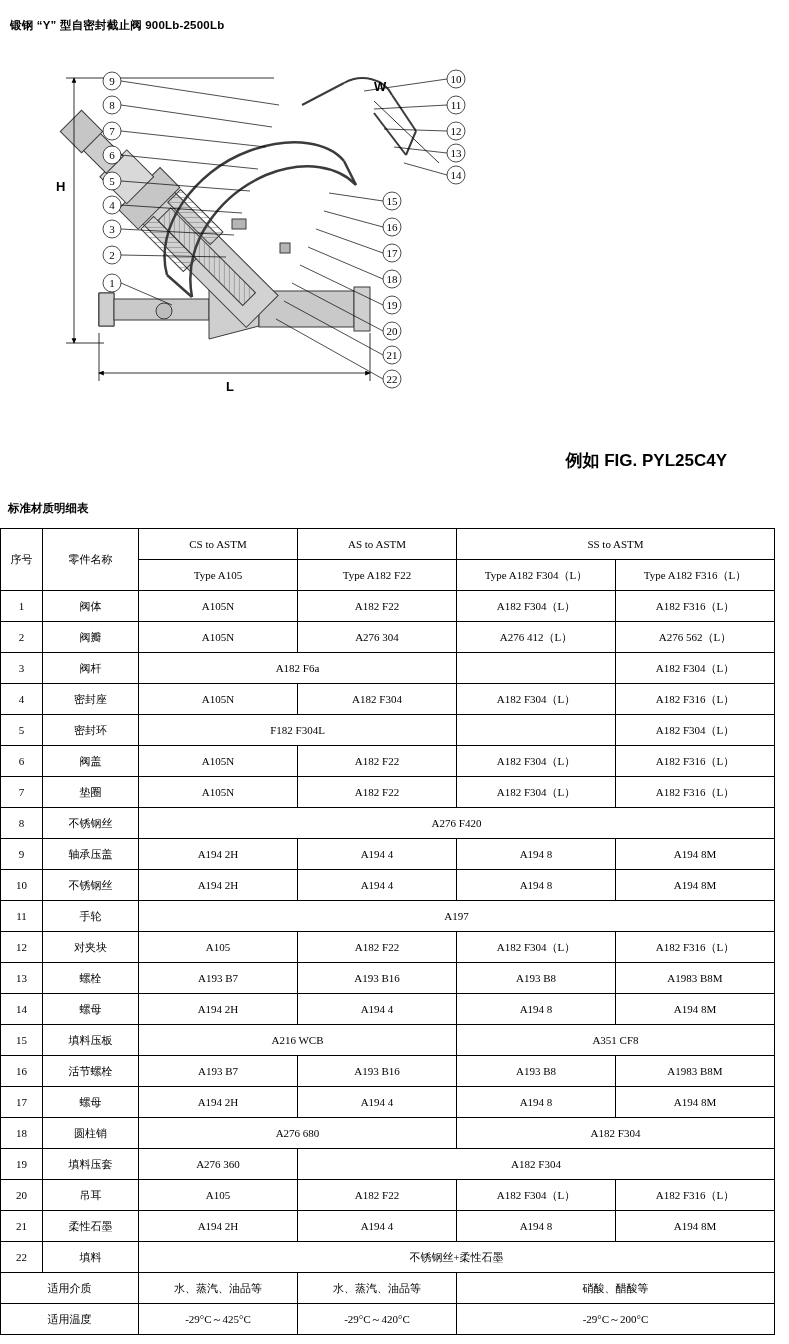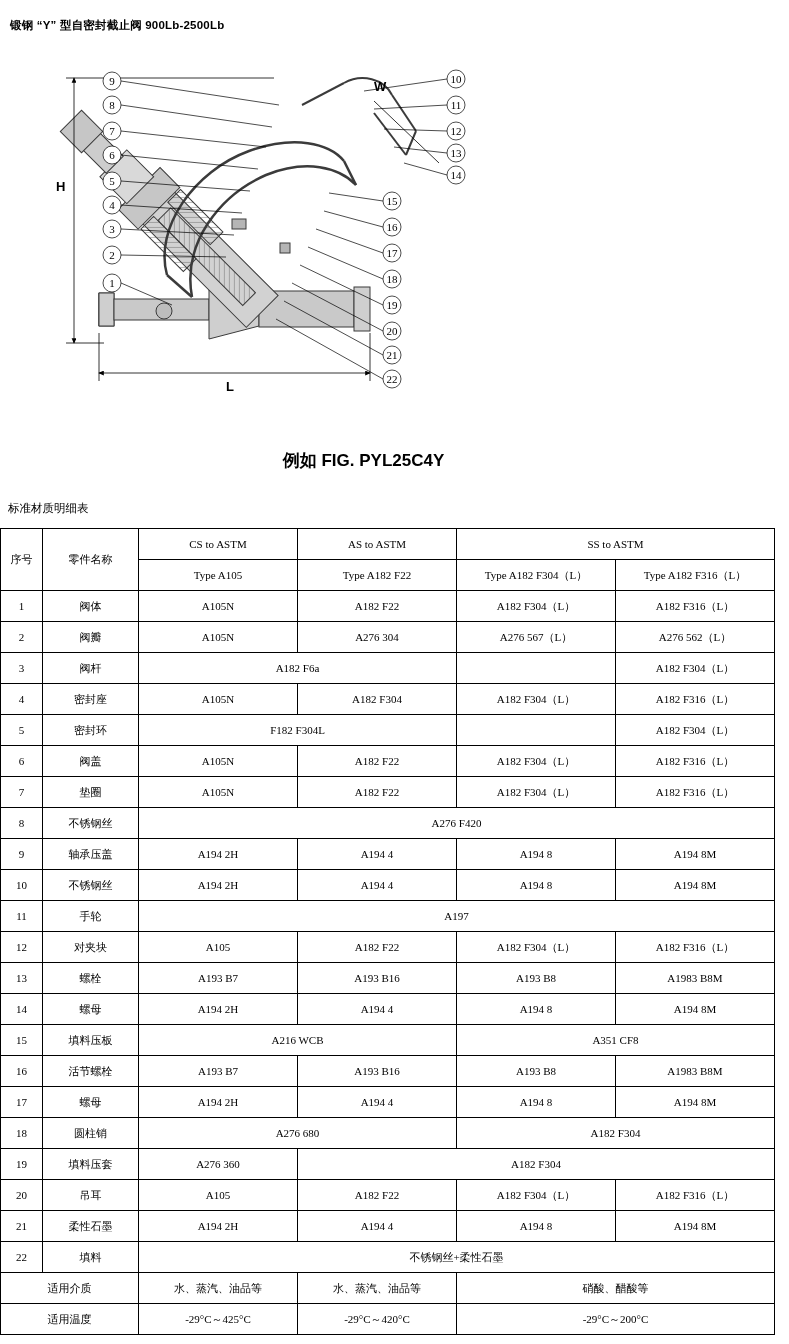--- a/index.html
+++ b/index.html
@@ -29,29 +29,29 @@
   .figure-wrap {
     position: relative;
     height: 440px;
     margin-top: 10px;
   }
   .figure-svg {
     display: block;
     margin: 0 auto;
   }
   .fig-caption {
-    text-align: center;
+    text-align: right;
     font-family: "Liberation Sans", sans-serif;
     font-weight: bold;
     font-size: 17px;
     margin-top: -14px;
   }
   .section-title {
     font-family: "Liberation Sans", sans-serif;
-    font-weight: normal;
+    font-weight: bold;
     font-size: 11.5px;
     padding: 18px 12px 8px 8px;
   }
   table.matrix {
     border-collapse: collapse;
     width: 774px;
     margin: 4px auto 20px auto;
     table-layout: fixed;
   }
   table.matrix td, table.matrix th {
@@ -290,21 +290,21 @@
           <td>A105N</td>
           <td>A182 F22</td>
           <td>A182 F304（L）</td>
           <td>A182 F316（L）</td>
         </tr>
         <tr>
           <td>2</td>
           <td class="cn">阀瓣</td>
           <td>A105N</td>
           <td>A276 304</td>
-          <td>A276 567（L）</td>
+          <td>A276 412（L）</td>
           <td>A276 562（L）</td>
         </tr>
         <tr>
           <td>3</td>
           <td class="cn">阀杆</td>
           <td colspan="2">A182 F6a</td>
           <td></td>
           <td>A182 F304（L）</td>
         </tr>
         <tr>

